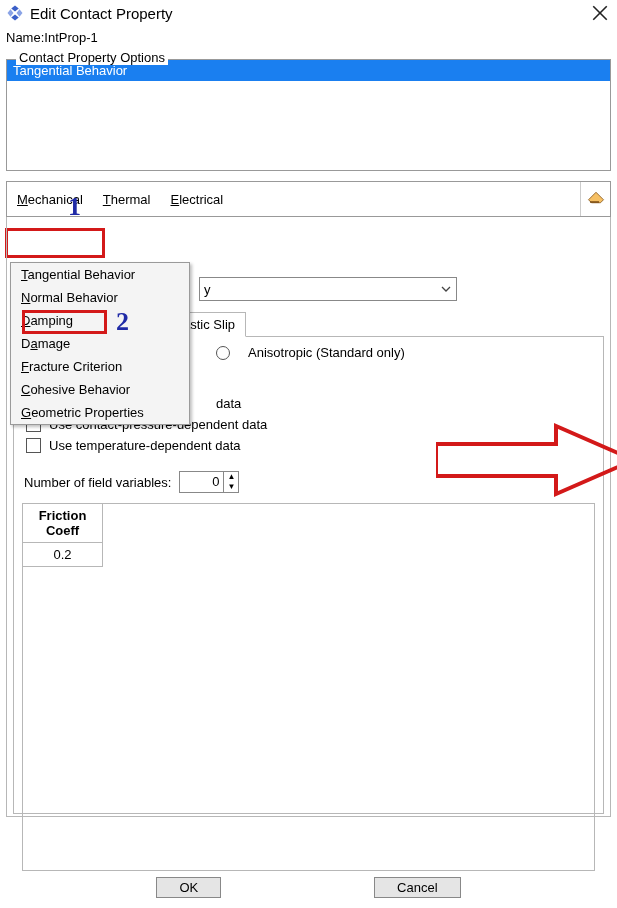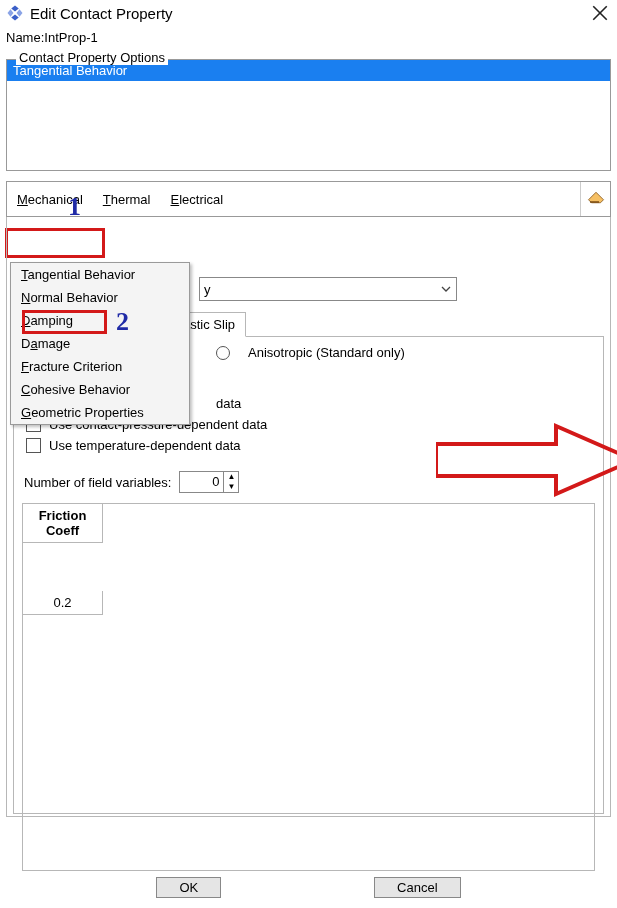--- a/index.html
+++ b/index.html
@@ -145,21 +145,21 @@
         </div>
       </div>
     </div>
 
     <div class="coeff-table">
       <div style="display:flex;">
         <div class="coeff-head">
           <span>Friction</span><br><span>Coeff</span>
         </div>
       </div>
-      <div style="display:flex;margin-top:48px;">
+      <div style="display:flex;">
         <div class="coeff-cell">0.2</div>
       </div>
     </div>
   </div>
 </div>
 
 <svg class="big-arrow" width="200" height="80">
   <polygon points="0,24 120,24 120,6 198,40 120,74 120,56 0,56" fill="none" stroke="#d31919" stroke-width="4" stroke-linejoin="miter"></polygon>
 </svg>
 

